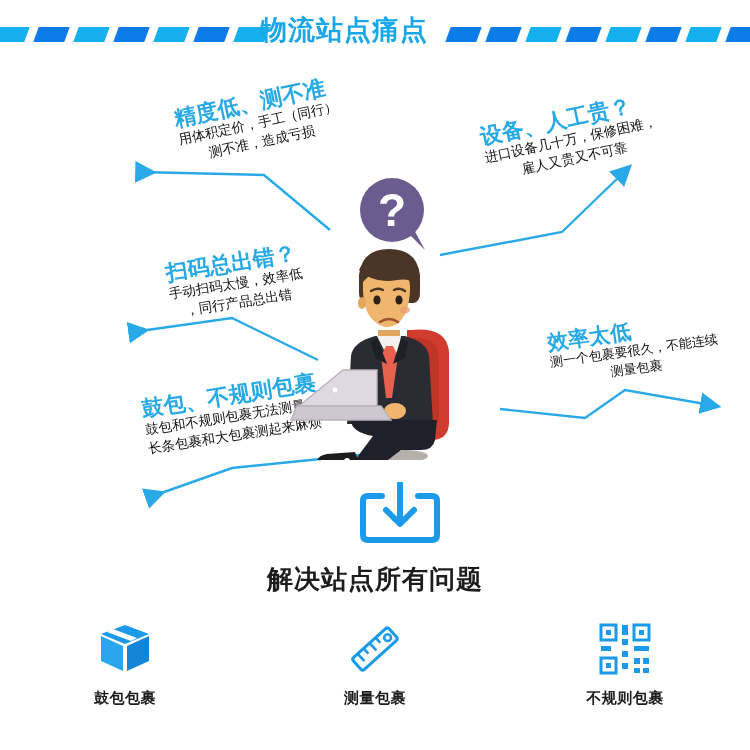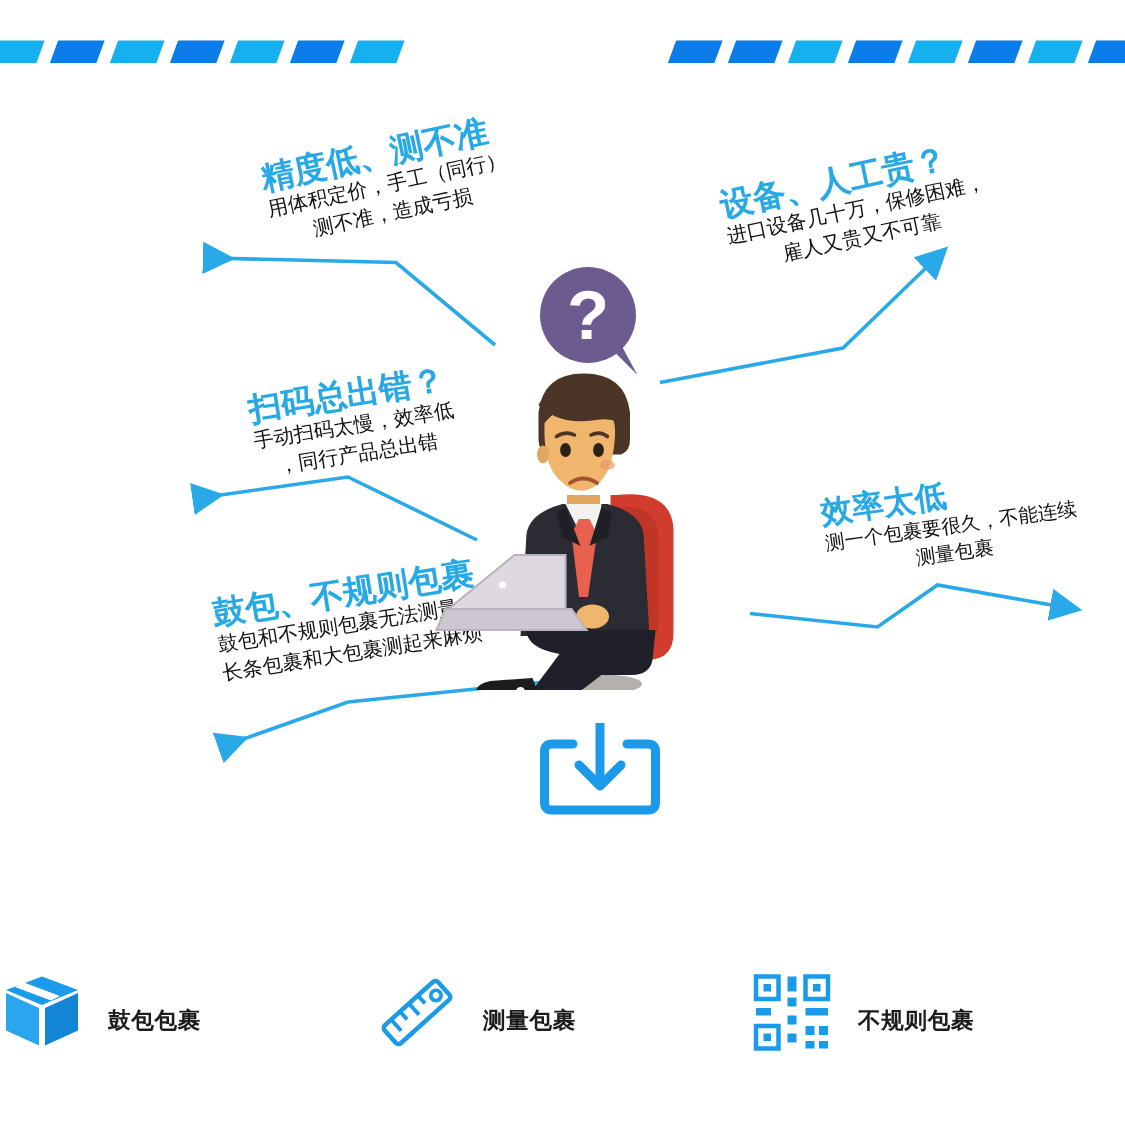--- a/index.html
+++ b/index.html
@@ -165,23 +165,23 @@
   #features {
     position: absolute;
     left: 0; top: 620px;
     width: 750px;
     height: 110px;
     display: flex;
   }
   .feature {
     flex: 1 1 0;
     display: flex;
+    flex-direction: column;
     align-items: center;
     justify-content: flex-start;
-    gap: 16px;
   }
   .feature .f-icon {
     height: 58px;
     display: flex;
     align-items: center;
     justify-content: center;
   }
   .feature .f-label {
     margin-top: 11px;
     font-size: 15px;
@@ -207,20 +207,21 @@
   <div id="header">
     <div class="dash-row" id="dash-left">
       <span class="dash c1"></span>
       <span class="dash c2"></span>
       <span class="dash c1"></span>
       <span class="dash c2"></span>
       <span class="dash c1"></span>
       <span class="dash c2"></span>
       <span class="dash c1"></span>
     </div>
+    <div id="header-title">物流站点痛点</div>
     <div class="dash-row" id="dash-right">
       <span class="dash c2"></span>
       <span class="dash c2"></span>
       <span class="dash c1"></span>
       <span class="dash c2"></span>
       <span class="dash c1"></span>
       <span class="dash c2"></span>
       <span class="dash c1"></span>
       <span class="dash c2"></span>
 
@@ -340,20 +341,21 @@
   </div>
 
   <div id="import-icon">
     <svg width="84" height="72" viewBox="0 0 84 72">
       <path d="M24,14 L10,14 q-5,0 -5,5 l0,34 q0,5 5,5 l64,0 q5,0 5,-5 l0,-34 q0,-5 -5,-5 l-14,0" fill="none" stroke="#1a9ae8" stroke-width="6" stroke-linecap="round"></path>
       <line x1="42" y1="0" x2="42" y2="40" stroke="#1a9ae8" stroke-width="6" stroke-linecap="round"></line>
       <path d="M28,28 L42,42 L56,28" fill="none" stroke="#1a9ae8" stroke-width="6" stroke-linecap="round" stroke-linejoin="round"></path>
     </svg>
   </div>
 
+  <div id="solve-title">解决站点所有问题</div>
 
   <div id="features">
 
     <div class="feature">
       <div class="f-icon">
         <svg width="56" height="56" viewBox="0 0 56 56">
           <path d="M28,4 L52,13 L28,23 L4,13 Z" fill="#1a9ae8"></path>
           <path d="M4,15 L26,25 L26,50 L4,40 Z" fill="#2aa6ef"></path>
           <path d="M52,15 L30,25 L30,50 L52,40 Z" fill="#1285d6"></path>
           <path d="M16,8 L40,17 L34,20 L10,11 Z" fill="#ffffff"></path>

